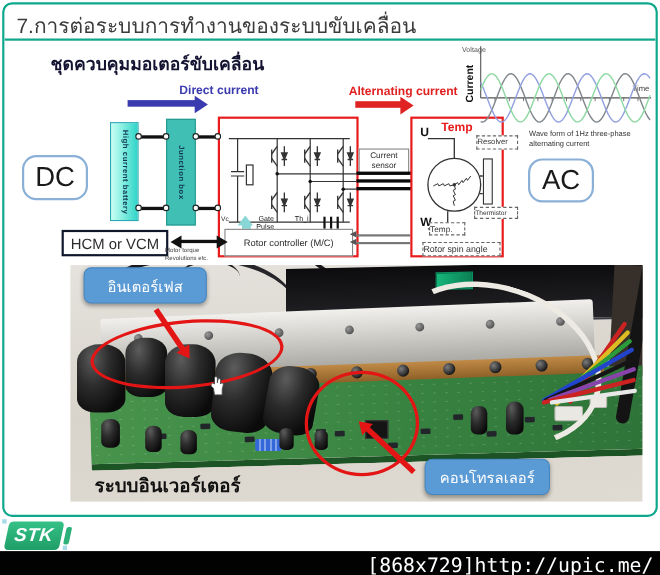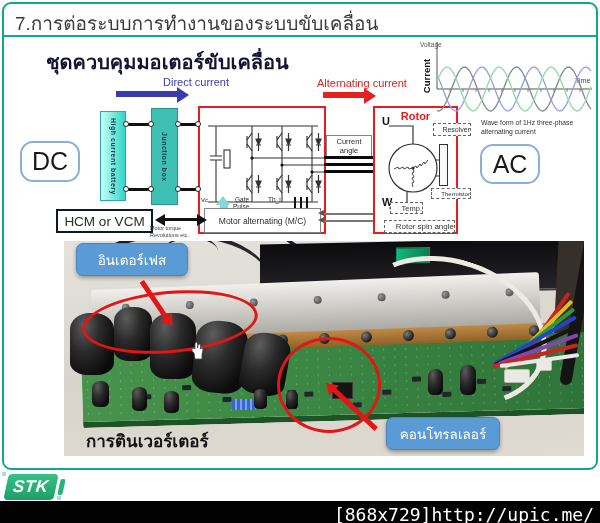--- a/index.html
+++ b/index.html
@@ -6,37 +6,37 @@
   html,body { background:#fff; }
   #stage { position:relative; width:600px; height:523px; background:#fff; overflow:hidden;
            font-family:"Liberation Sans","DejaVu Sans",sans-serif; }
   .abs { position:absolute; }
 
   
   .slide { left:2px; top:2px; width:596px; height:468px; border:2px solid #0fa88c;
            border-radius:9px; background:#fff; overflow:hidden; }
   .title { left:11px; top:4px; font-size:19px; color:#3b3b3b; white-space:nowrap; }
   .title-rule { left:0; top:31px; width:100%; height:2px; background:#0fa88c; }
-  .subtitle { left:42px; top:42px; font-size:20px; font-weight:bold; color:#141432; }
-
-  
-  .flow-lbl { font-size:11px; font-weight:normal; white-space:nowrap;padding-left:32px; }
+  .subtitle { left:42px; top:42px; font-size:16px; font-weight:bold; color:#141432; }
+
+  
+  .flow-lbl { font-size:11px; font-weight:bold; white-space:nowrap;padding-left:32px; }
   .harrow { height:6px; background:currentColor; }
   .harrow::after { content:""; position:absolute; right:-11px; top:-4px;
     border-top:8px solid transparent; border-bottom:8px solid transparent; border-left:12px solid; }
 
   
   .vbox { display:flex; align-items:center; justify-content:center; }
   .vbox span { writing-mode:vertical-rl; font-size:7px; font-weight:bold; color:#123a55; letter-spacing:.5px; }
   .wline { height:2.5px; background:#111; z-index:1; }
   .node { width:6px; height:6px; background:#fff; border:1.5px solid #222; border-radius:50%; z-index:2; }
   .box-red { border:2.5px solid #e81c1c; }
   .red-cap-lbl { width:100%; text-align:center; font-size:11px; font-weight:bold; color:#e81c1c; }
   .plainbox { border:1.5px solid #858585; background:#fff; display:flex; align-items:center; justify-content:center; color:#2c2c2c; text-align:center; }
-  .dashed { border:1px dashed #666; background:#fff; display:flex; align-items:center; justify-content:flex-end; color:#333; white-space:nowrap; }
+  .dashed { border:1px dashed #666; background:#fff; display:flex; align-items:center; justify-content:flex-start; color:#333; white-space:nowrap; }
   .tiny { font-size:6.5px; color:#222; white-space:nowrap; }
   .badge { border:2.5px solid #8ab0d8; border-radius:13px; display:flex; align-items:center; justify-content:center;
            font-size:25px; color:#1a1a1a; background:#fff; }
   .dbl { height:2.5px; background:#111; }
   .dbl::before { content:""; position:absolute; left:-9px; top:-4.5px;
     border-top:6px solid transparent; border-bottom:6px solid transparent; border-right:10px solid #111; }
   .dbl::after { content:""; position:absolute; right:-9px; top:-4.5px;
     border-top:6px solid transparent; border-bottom:6px solid transparent; border-left:10px solid #111; }
   .fb-line { height:1.5px; background:#777; }
   .fb-line::before { content:""; position:absolute; left:-6px; top:-2.75px;
@@ -162,42 +162,42 @@
     <div class="abs uparrow-head" style="left:212px;top:192px"></div>
     <div class="abs uparrow-stem" style="left:216px;top:200px"></div>
     <div class="abs tiny" style="left:197px;top:193px;font-size:6px">Vc</div>
     <div class="abs tiny" style="left:231px;top:192px">Gate</div>
     <div class="abs tiny" style="left:229px;top:199px">Pulse</div>
     <div class="abs tiny" style="left:264px;top:192px">Th_i</div>
     <div class="abs sense" style="left:290px;top:193px"></div>
     <div class="abs sense" style="left:296px;top:193px"></div>
     <div class="abs sense" style="left:302px;top:193px"></div>
     <div class="abs plainbox" style="left:200px;top:204px;width:117px;height:25px;font-size:8.5px">
-      <span>Motor alternating (M/C)</span>
+      <span>Rotor controller (M/C)</span>
     </div>
 
     <div class="abs plainbox" style="left:52px;top:205px;width:97px;height:24px;font-size:13.5px;border:2px solid #0f172a">
       <span>HCM or VCM</span>
     </div>
     <div class="abs dbl" style="left:160px;top:214px;width:34px"></div>
     <div class="abs tiny" style="left:146px;top:221px;font-size:5.5px;color:#444">Motor torque</div>
     <div class="abs tiny" style="left:146px;top:228px;font-size:5.5px;color:#444">Revolutions etc.</div>
 
     <div class="abs plainbox" style="left:322px;top:131px;width:46px;height:24px;font-size:7.5px;line-height:1.15;flex-direction:column">
       <span>Current</span>
-      <span>angle</span>
+      <span>sensor</span>
     </div>
     <div class="abs" style="left:320px;top:152px;width:50px;height:3px;background:#0a0a0a"></div>
     <div class="abs" style="left:320px;top:159px;width:50px;height:3px;background:#0a0a0a"></div>
     <div class="abs" style="left:320px;top:166px;width:50px;height:3px;background:#0a0a0a"></div>
     <div class="abs fb-line" style="left:320px;top:209px;width:49px"></div>
     <div class="abs fb-line" style="left:320px;top:216px;width:49px"></div>
 
     <div class="abs box-red" style="left:369px;top:102px;width:85px;height:128px;overflow:visible">
-      <div class="red-cap-lbl" style="margin-top:2px">Rotor</div>
+      <div class="red-cap-lbl" style="margin-top:2px">Temp</div>
       <svg class="abs" style="left:0;top:0" width="85" height="128" viewBox="0 0 85 128">
         <g stroke="#333" stroke-width="1.2" fill="none">
           <circle cx="38" cy="60" r="24" fill="#fff"></circle>
           <path d="M14 18 H38 V36 M14 100 H32 V84 M61 52 H64 M61 68 H64"></path>
         </g>
         <g stroke="#333" stroke-width=".9" fill="none">
           <path d="M38 60 l3-2 1 2 3-4 1 2 3-4 1 2 3-4"></path>
           <path d="M38 60 l-4 1 -1-2 -4 2 -1-2 -4 2 -1-2 -4 2"></path>
           <path d="M38 60 l1 4 -2 1 2 4 -2 1 2 4 -2 1 1 4"></path>
         </g>
@@ -302,21 +302,21 @@
       <div class="abs red-ellipse" style="left:213px;top:96px;width:104px;height:96px"></div>
       <div class="abs red-arrow" style="left:78px;top:38px;width:44px;transform:rotate(56deg)"></div>
       <div class="abs red-arrow" style="left:312px;top:186px;width:58px;transform:rotate(-137deg)"></div>
 
       <div class="abs pic-label" style="left:12px;top:2px;width:112px;height:33px">
           <span>อินเตอร์เฟส</span>
         </div>
       <div class="abs pic-label" style="left:322px;top:176px;width:114px;height:33px">
           <span>คอนโทรลเลอร์</span>
         </div>
-      <div class="abs photo-caption" style="left:22px;top:186px">การตินเวอร์เตอร์</div>
+      <div class="abs photo-caption" style="left:22px;top:186px">ระบบอินเวอร์เตอร์</div>
 
       <svg class="abs" style="left:126px;top:100px;z-index:7" width="16" height="20" viewBox="0 0 16 20">
         <path d="M5 18 L4 12 Q1 10 2 8 Q3 6.5 5 8 L5 3 Q5 1.2 6.3 1.2 Q7.6 1.2 7.6 3 L7.6 7 L8 4.5 Q8.3 3 9.5 3.2 Q10.7 3.5 10.6 5 L10.4 8 Q11 6.8 12.2 7.2 Q13.4 7.6 13 9 L12 13 L12 18 Z" fill="#fff" stroke="#444" stroke-width="0.8"></path>
       </svg>
     <div class="abs cap" style="left: 6px; top: 72px; width: 44px; height: 62px; transform: rotate(0deg);"></div>
         <div class="abs cap" style="left: 50px; top: 66px; width: 38px; height: 54px; transform: rotate(0deg);"></div>
         <div class="abs cap" style="left: 86px; top: 72px; width: 46px; height: 66px; transform: rotate(0deg);"></div>
         <div class="abs cap" style="left: 130px; top: 80px; width: 52px; height: 72px; transform: rotate(6deg);"></div>
         <div class="abs cap" style="left: 178px; top: 92px; width: 46px; height: 62px; transform: rotate(10deg);"></div>
         <div class="abs cap" style="left: 28px; top: 140px; width: 17px; height: 26px; transform: rotate(0deg);"></div>

